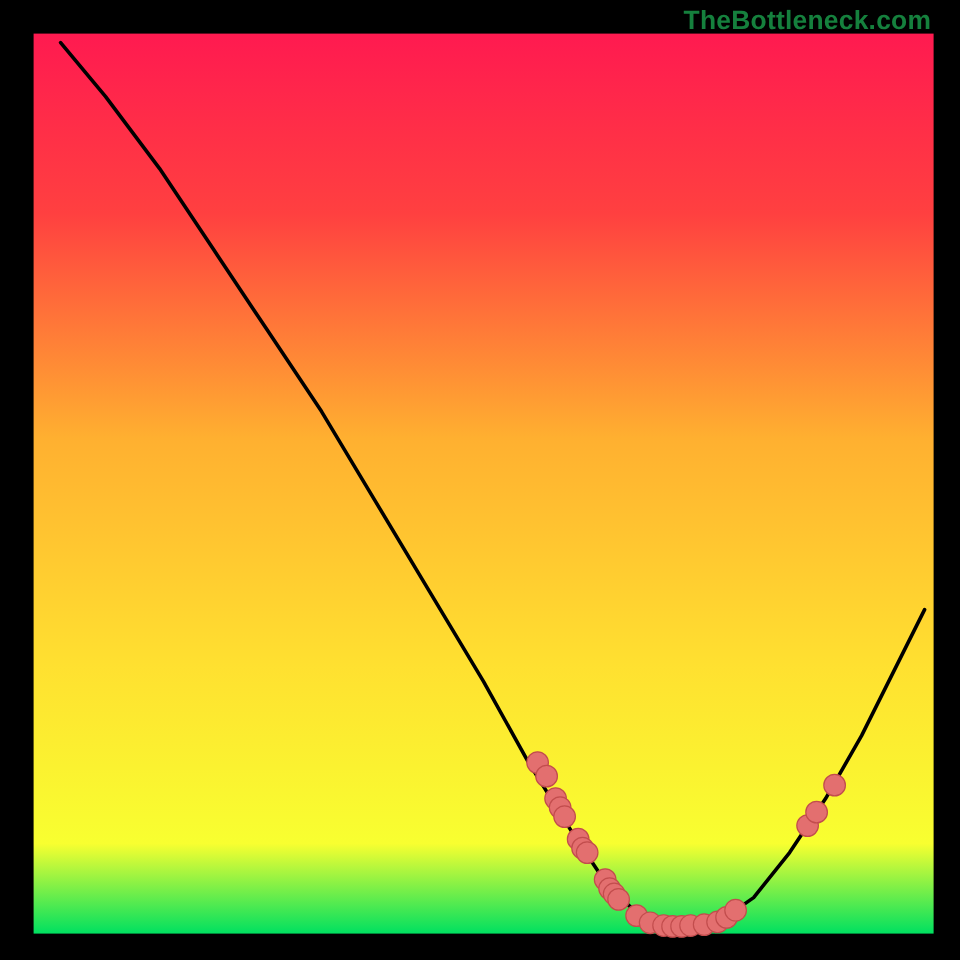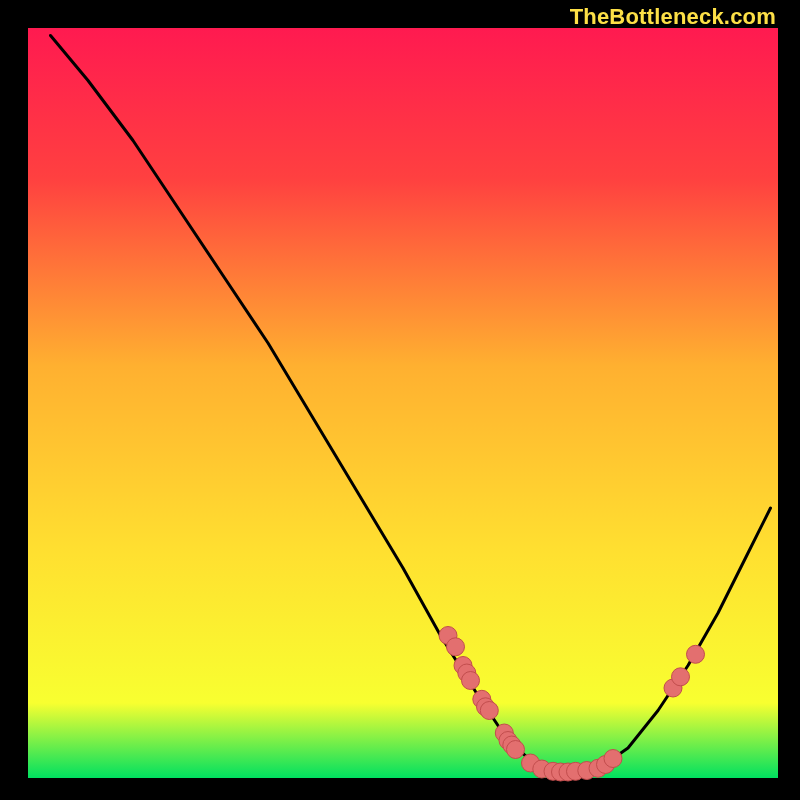--- a/index.html
+++ b/index.html
@@ -13,21 +13,21 @@
   }
   .wrap {
     position: relative;
     width: 800px;
     height: 800px;
   }
   .watermark {
     position: absolute;
     top: 4px;
     right: 24px;
-    color: #fde047;
+    color: #15803d;
     font-size: 22px;
     font-weight: 600;
     letter-spacing: 0.2px;
     z-index: 5;
   }
   svg {
     position: absolute;
     left: 0;
     top: 0;
   }

